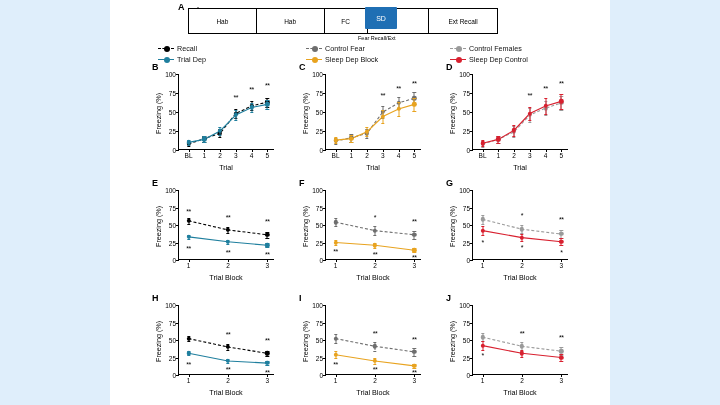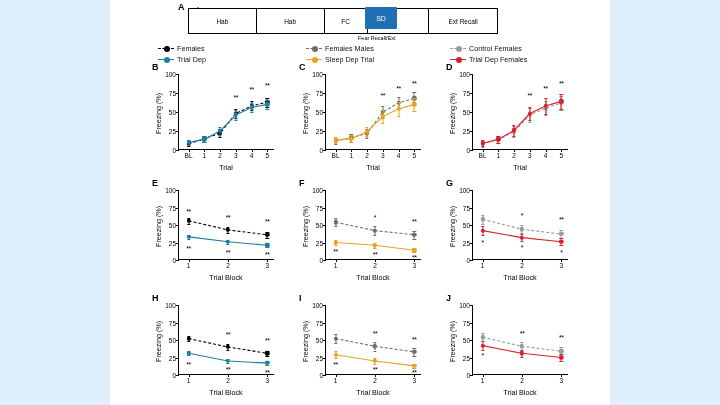--- a/index.html
+++ b/index.html
@@ -130,62 +130,62 @@
     </div>
     <div class="tl-under" style="left:248px;top:35px;">Fear Recall/Ext</div>
   </div>
 
   <div class="legend" style="left:48px;top:44px;">
     <div class="legend-row">
       <span class="lg-marker">
         <span class="lg-dash"></span>
           <span class="lg-dot" style="background:#000;"></span>
       </span>
-      <span>Females</span>
+      <span>Recall</span>
     </div>
     <div class="legend-row">
       <span class="lg-marker">
         <span class="lg-line" style="background:#1f7f9e;"></span>
           <span class="lg-dot" style="background:#1f7f9e;"></span>
       </span>
       <span>Trial Dep</span>
     </div>
   </div>
 
   <div class="legend" style="left:196px;top:44px;">
     <div class="legend-row">
       <span class="lg-marker">
         <span class="lg-dash" style="border-top-color:#6e6e6e;"></span>
           <span class="lg-dot" style="background:#6e6e6e;"></span>
       </span>
-      <span>Females Males</span>
+      <span>Control Fear</span>
     </div>
     <div class="legend-row">
       <span class="lg-marker">
         <span class="lg-line" style="background:#e8a31f;"></span>
           <span class="lg-dot" style="background:#e8a31f;"></span>
       </span>
-      <span>Sleep Dep Trial</span>
+      <span>Sleep Dep Block</span>
     </div>
   </div>
 
   <div class="legend" style="left:340px;top:44px;">
     <div class="legend-row">
       <span class="lg-marker">
         <span class="lg-dash" style="border-top-color:#9a9a9a;"></span>
           <span class="lg-dot" style="background:#9a9a9a;"></span>
       </span>
       <span>Control Females</span>
     </div>
     <div class="legend-row">
       <span class="lg-marker">
         <span class="lg-line" style="background:#d8202f;"></span>
           <span class="lg-dot" style="background:#d8202f;"></span>
       </span>
-      <span>Trial Dep Females</span>
+      <span>Sleep Dep Control</span>
     </div>
   </div>
 
   <div id="panels-host">
       <div class="panel" style="left: 42px; top: 62px; width: 130px; height: 110px;">
         <div class="panel-letter" style="left: 0px; top: 0px;">B</div>
         <div class="plot" style="left: 26px; top: 12px; width: 96px; height: 76px;">
           <div class="ytick" style="top: 76px;">0</div>
           <div class="ytickmark" style="top: 76px;"></div>
           <div class="ytick" style="top: 57px;">25</div>

